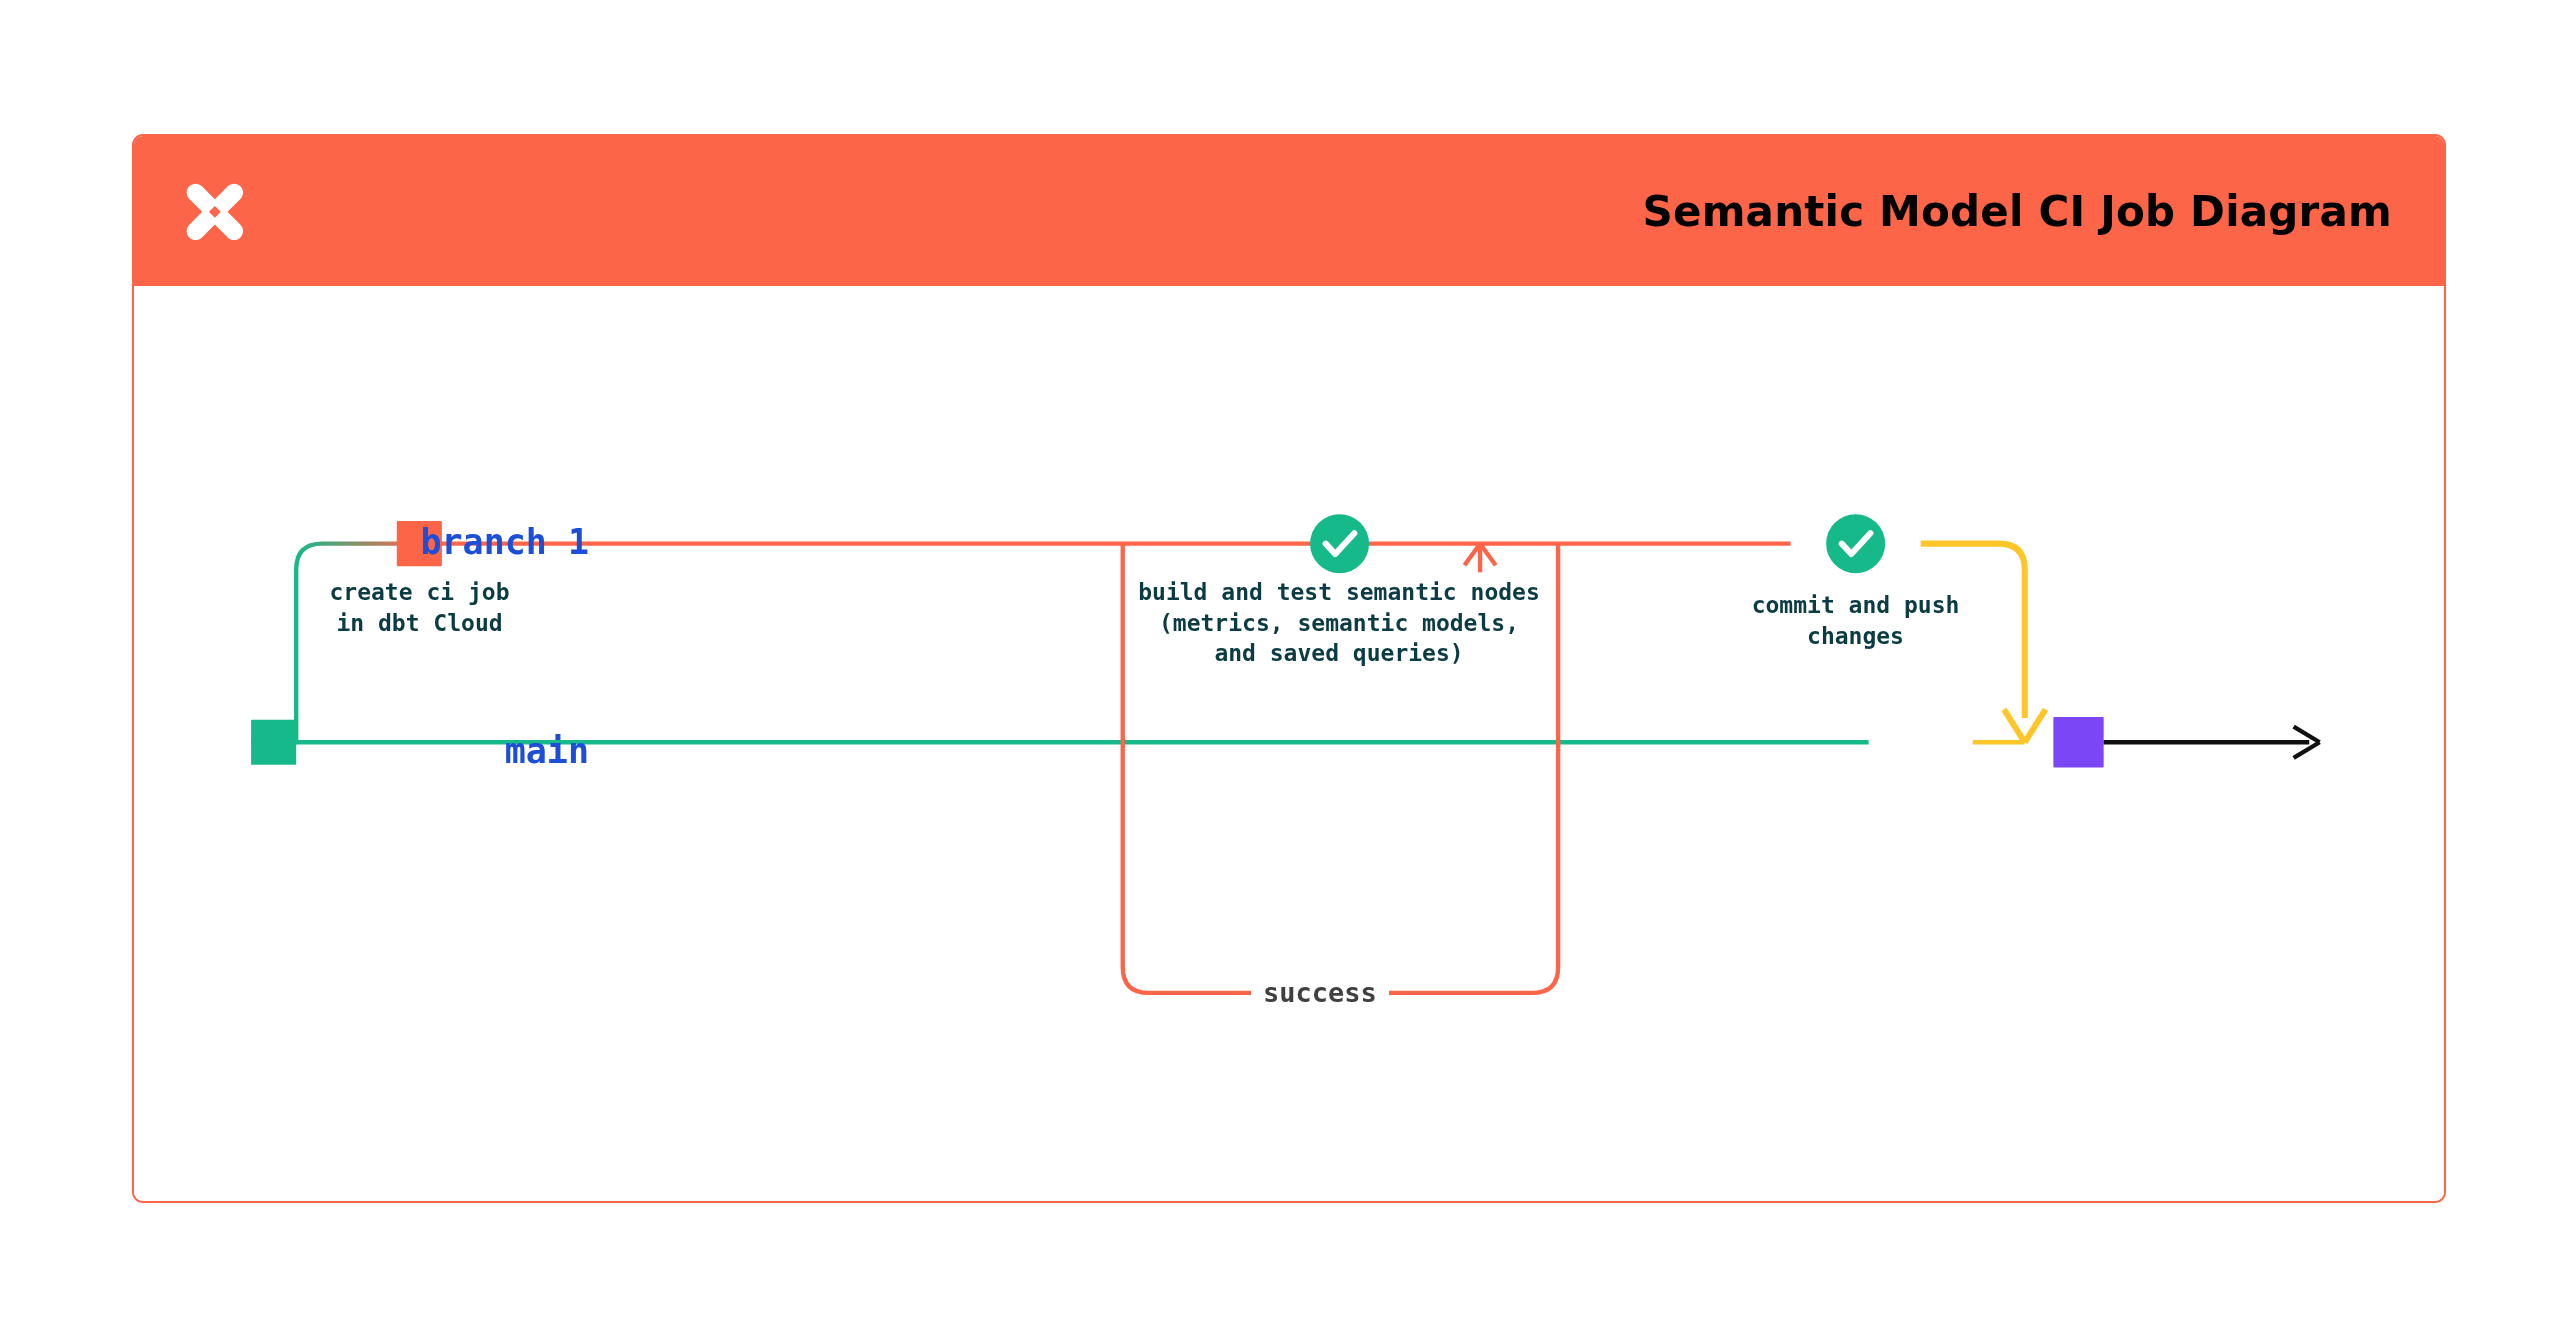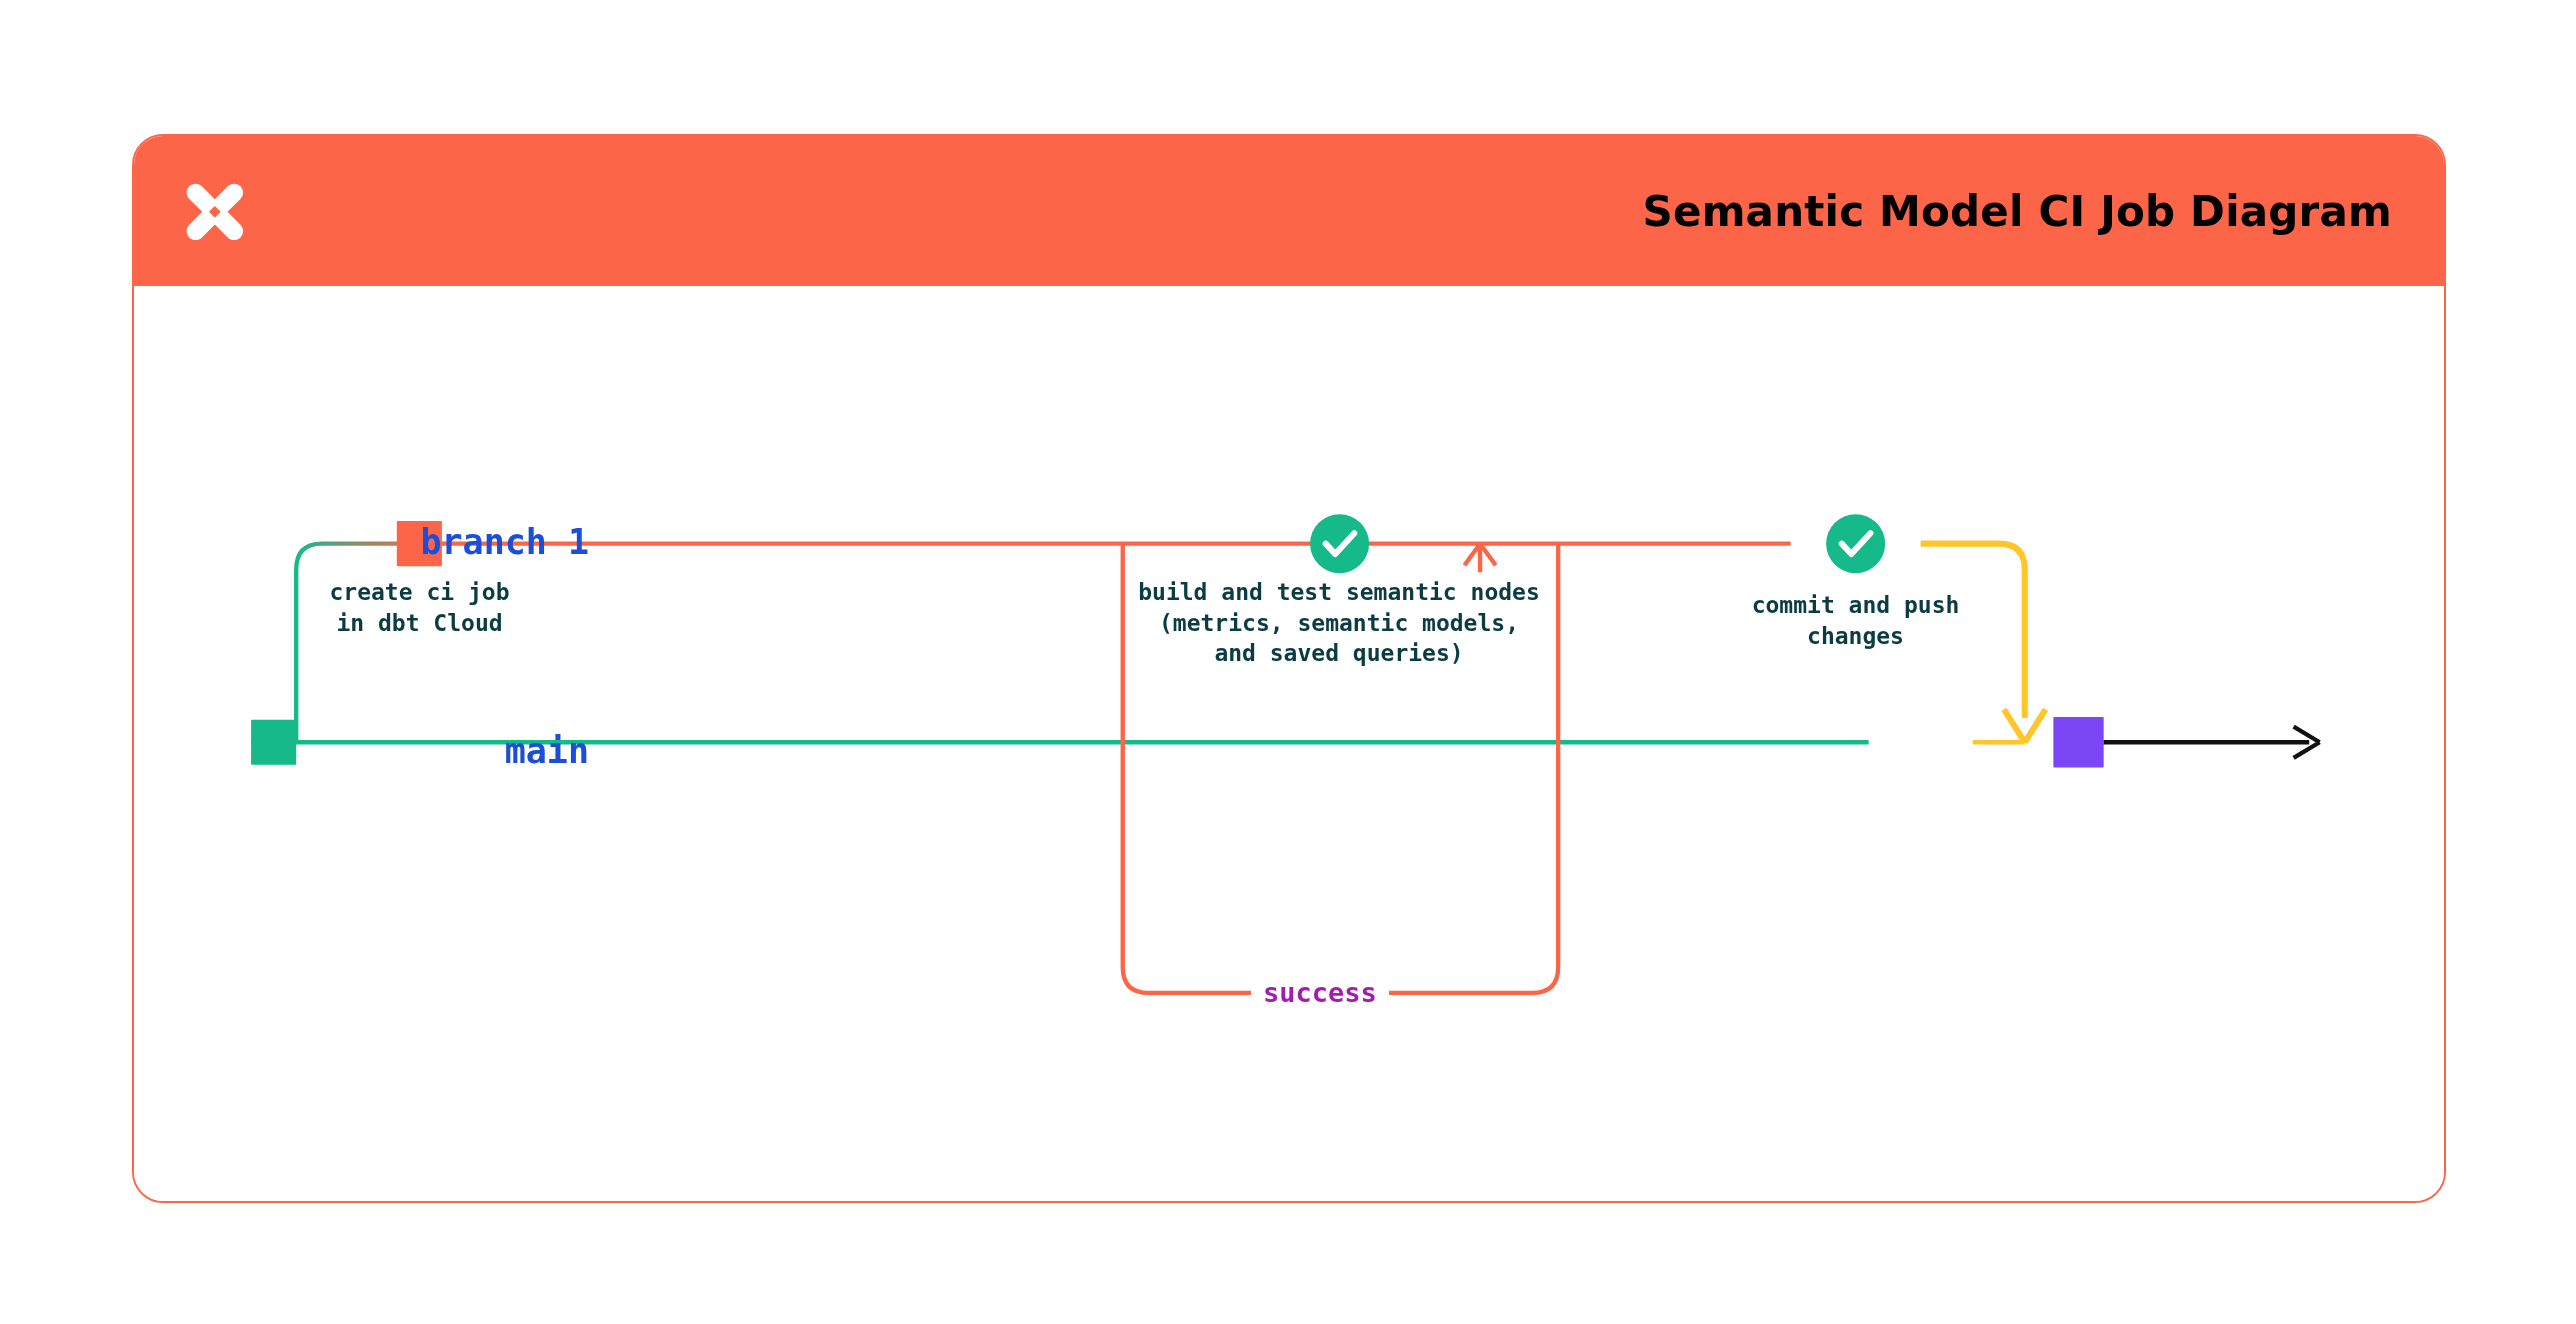--- a/index.html
+++ b/index.html
@@ -20,21 +20,21 @@
     background: #ffffff;
   }
 
   
   .card {
     position: absolute;
     left: 132px;
     top: 134px;
     width: 2314px;
     height: 1069px;
-    border-radius: 31px;
+    border-radius: 11px;
     background: #ffffff;
     border: 2.6px solid #FC6548;
     box-sizing: border-box;
     overflow: hidden;
   }
   .card-header {
     position: absolute;
     left: 0;
     top: 0;
     width: 100%;
@@ -96,21 +96,21 @@
     font-size: 35px;
     white-space: nowrap;
     text-align: right;
   }
   .node-label { font-size: 23px; }
   .edge-label {
     position: absolute;
     font-family: "DejaVu Sans Mono", "Liberation Mono", monospace;
     font-weight: 700;
     font-size: 27px;
-    color: #a21caf;
+    color: #404040;
     white-space: nowrap;
     background: #ffffff;
     padding: 0 12px;
   }
 </style>
 </head>
 <body>
 
 <div id="stage">
 

